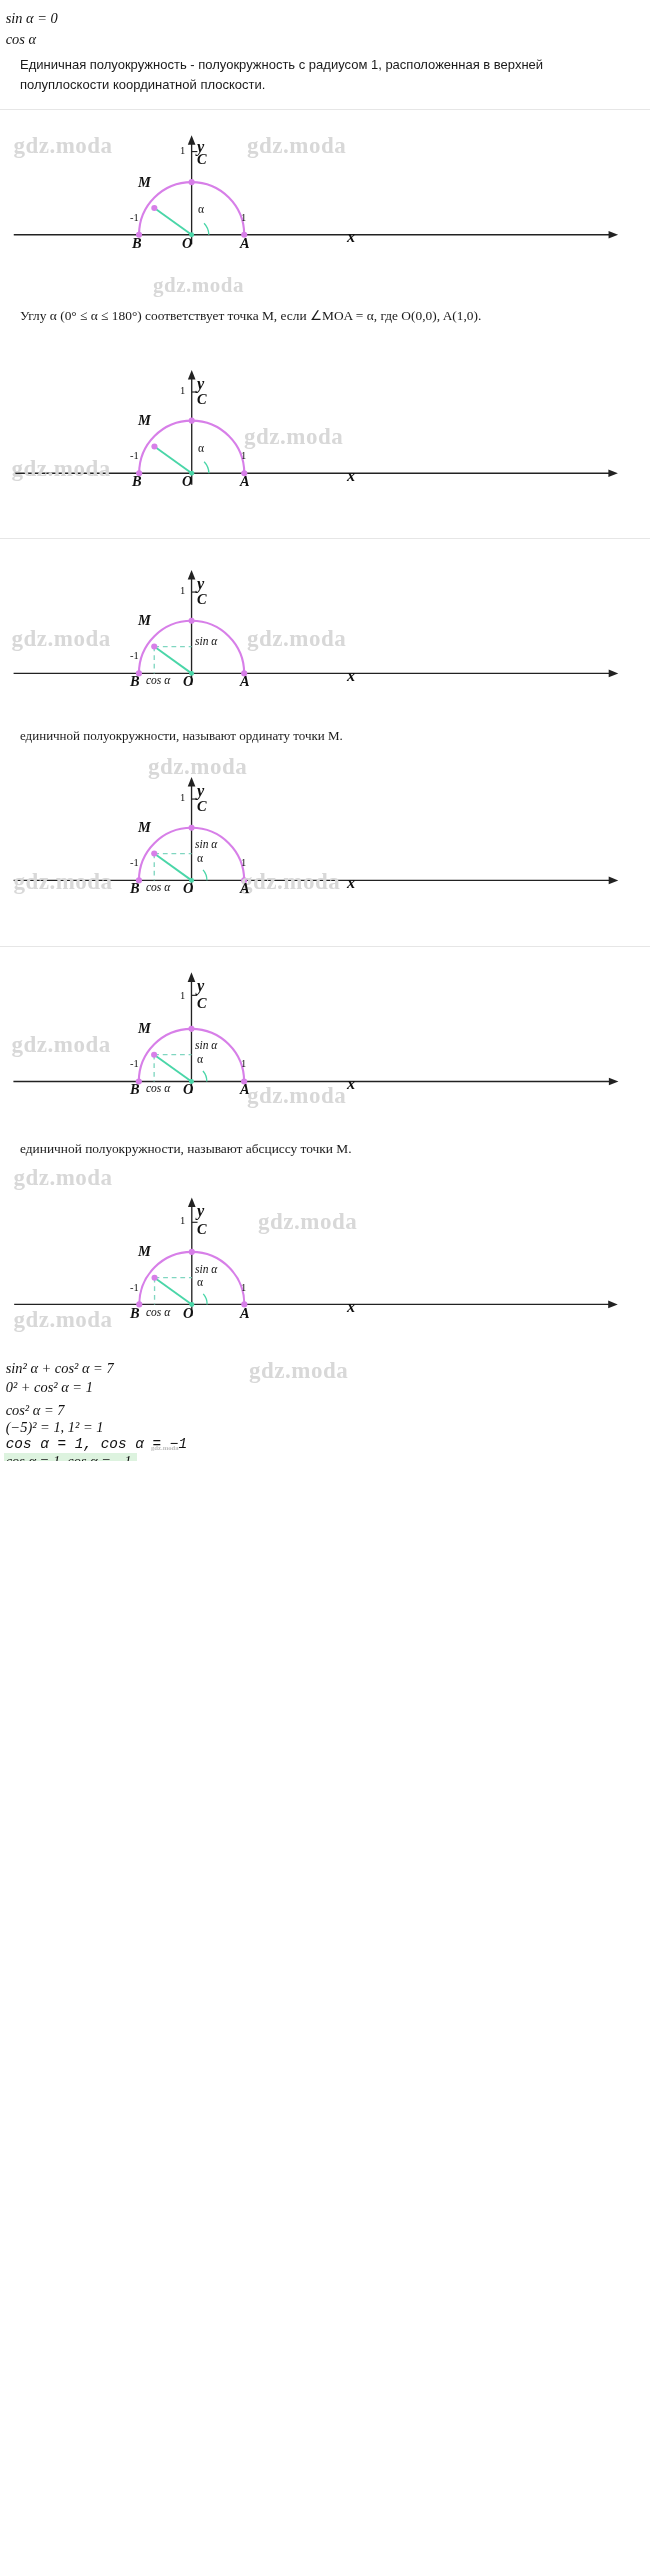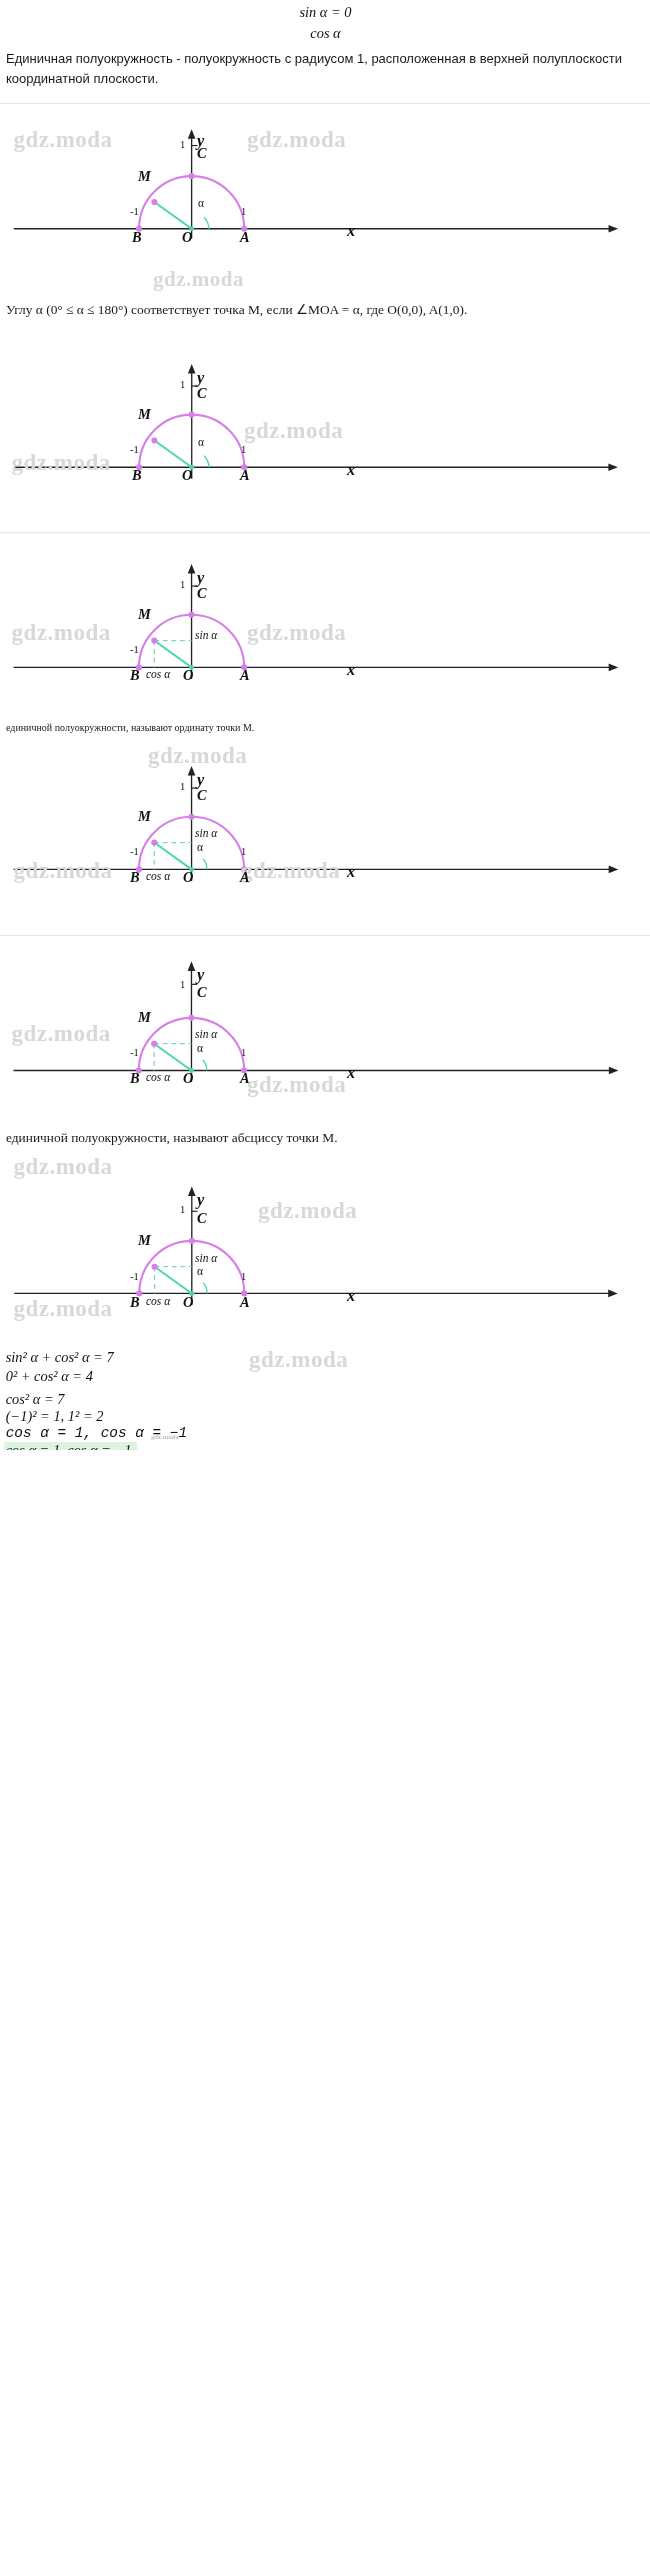--- a/index.html
+++ b/index.html
@@ -8,21 +8,21 @@
     background:#ffffff;
     font-family:"Liberation Serif", serif;
     color:#111;
   }
   .page{width:651px;position:relative;}
   .txt{
     font-family:"Liberation Sans", sans-serif;
     font-size:13px;
     line-height:1.55;
     color:#1a1a1a;
-    padding:0 6px;
+    padding:0 20px;
   }
   .formula{
     font-family:"Liberation Serif", serif;
     font-size:14.4px;
     font-style:italic;
     color:#111;
     padding:1.9px 5.7px;
   }
   .sep{
     height:1px;background:#e6e6e6;margin:13.4px 0 9.6px 0;width:100%;
@@ -30,21 +30,21 @@
   .figwrap{position:relative;width:651px;}
   .wm{
     position:absolute;
     font-family:"Liberation Serif", serif;
     font-weight:bold;
     color:#d8d8d8;
     white-space:nowrap;
     letter-spacing:0.5px;
     user-select:none;
   }
-  .block{padding-top:2px;text-align:center;}
+  .block{padding-top:8px;}
   .hl{background:#ddf3df;display:inline-block;padding:1px 1.9px;}
   .tiny-wm{font-size:6.7px;color:#bdbdbd;font-weight:bold;font-family:"Liberation Serif",serif;}
 </style>
 </head>
 <body>
 
 <div class="page">
 
   <div class="block">
     <div class="formula">sin α  =  0</div>
@@ -163,21 +163,21 @@
     <div style="position:absolute;left:138px;top:63px;font-size:14.4px;font-style:italic;font-weight:bold;">M</div>
     <div style="position:absolute;left:130px;top:124px;font-size:14.4px;font-style:italic;font-weight:bold;">B</div>
     <div style="position:absolute;left:240px;top:124px;font-size:14.4px;font-style:italic;font-weight:bold;">A</div>
     <div style="position:absolute;left:183px;top:124px;font-size:14.4px;font-style:italic;font-weight:bold;">O</div>
     <div style="position:absolute;left:180px;top:36px;font-size:10.5px;">1</div>
     <div style="position:absolute;left:130px;top:101px;font-size:10.5px;">-1</div>
     <div style="position:absolute;left:195px;top:86px;font-size:11.5px;font-style:italic;">sin α</div>
     <div style="position:absolute;left:146px;top:125px;font-size:11.5px;font-style:italic;">cos α</div>
   </div>
 
-  <div class="txt" style="font-family:'Liberation Serif',serif;font-size:10px;">единичной полуокружности, называют ординату точки M.</div>
+  <div class="txt" style="font-family:'Liberation Serif',serif;font-size:13px;">единичной полуокружности, называют ординату точки M.</div>
 
   <div class="figwrap" style="height:177px;margin-top:9.6px;">
     <div class="wm" style="left:148px;top:-1.9px;font-size:23px;">gdz.moda</div>
     <div class="wm" style="left:13.4px;top:113px;font-size:23px;">gdz.moda</div>
     <div class="wm" style="left:241px;top:113px;font-size:23px;">gdz.moda</div>
 
     <svg width="651" height="177" viewBox="0 0 680 185">
       <line x1="14" y1="130" x2="640" y2="130" stroke="#222" stroke-width="1.4"></line>
       <polygon points="646,130 636,126 636,134" fill="#222"></polygon>
       <line x1="200" y1="142" x2="200" y2="28" stroke="#222" stroke-width="1.4"></line>
@@ -286,23 +286,23 @@
     <div style="position:absolute;left:241px;top:117px;font-size:10.5px;">1</div>
     <div style="position:absolute;left:195px;top:98px;font-size:11.5px;font-style:italic;">sin α</div>
     <div style="position:absolute;left:197px;top:111px;font-size:11.5px;">α</div>
     <div style="position:absolute;left:146px;top:141px;font-size:11.5px;font-style:italic;">cos α</div>
   </div>
 
   <div class="figwrap" style="height:105px;">
     <div class="wm" style="left:249px;top:1.9px;font-size:23px;">gdz.moda</div>
 
     <div class="formula" style="position:absolute;left:0;top:1.9px;">sin² α  +  cos² α  =  7</div>
-    <div class="formula" style="position:absolute;left:0;top:21px;">0² + cos² α  =  4</div>
+    <div class="formula" style="position:absolute;left:0;top:21px;">0² + cos² α  =  1</div>
     <div class="formula" style="position:absolute;left:0;top:44px;">cos² α  =  7</div>
-    <div class="formula" style="position:absolute;left:0;top:61px;">(−1)²  =  1, 1²  =  2</div>
+    <div class="formula" style="position:absolute;left:0;top:61px;">(−5)²  =  1, 1²  =  1</div>
     <div class="formula" style="position:absolute;left:0;top:78px;font-family:Liberation Mono, monospace;">
       <span>cos α  =  1, cos α  =  −1</span>
     </div>
     <div style="position:absolute;left:151px;top:88px;" class="tiny-wm">gdz.moda</div>
     <div style="position:absolute;left:3.8px;top:96px;">
       <span class="hl formula" style="padding:0 1.9px;">cos α  =  1, cos α  =  −1,</span>
     </div>
   </div>
 
 </div>

